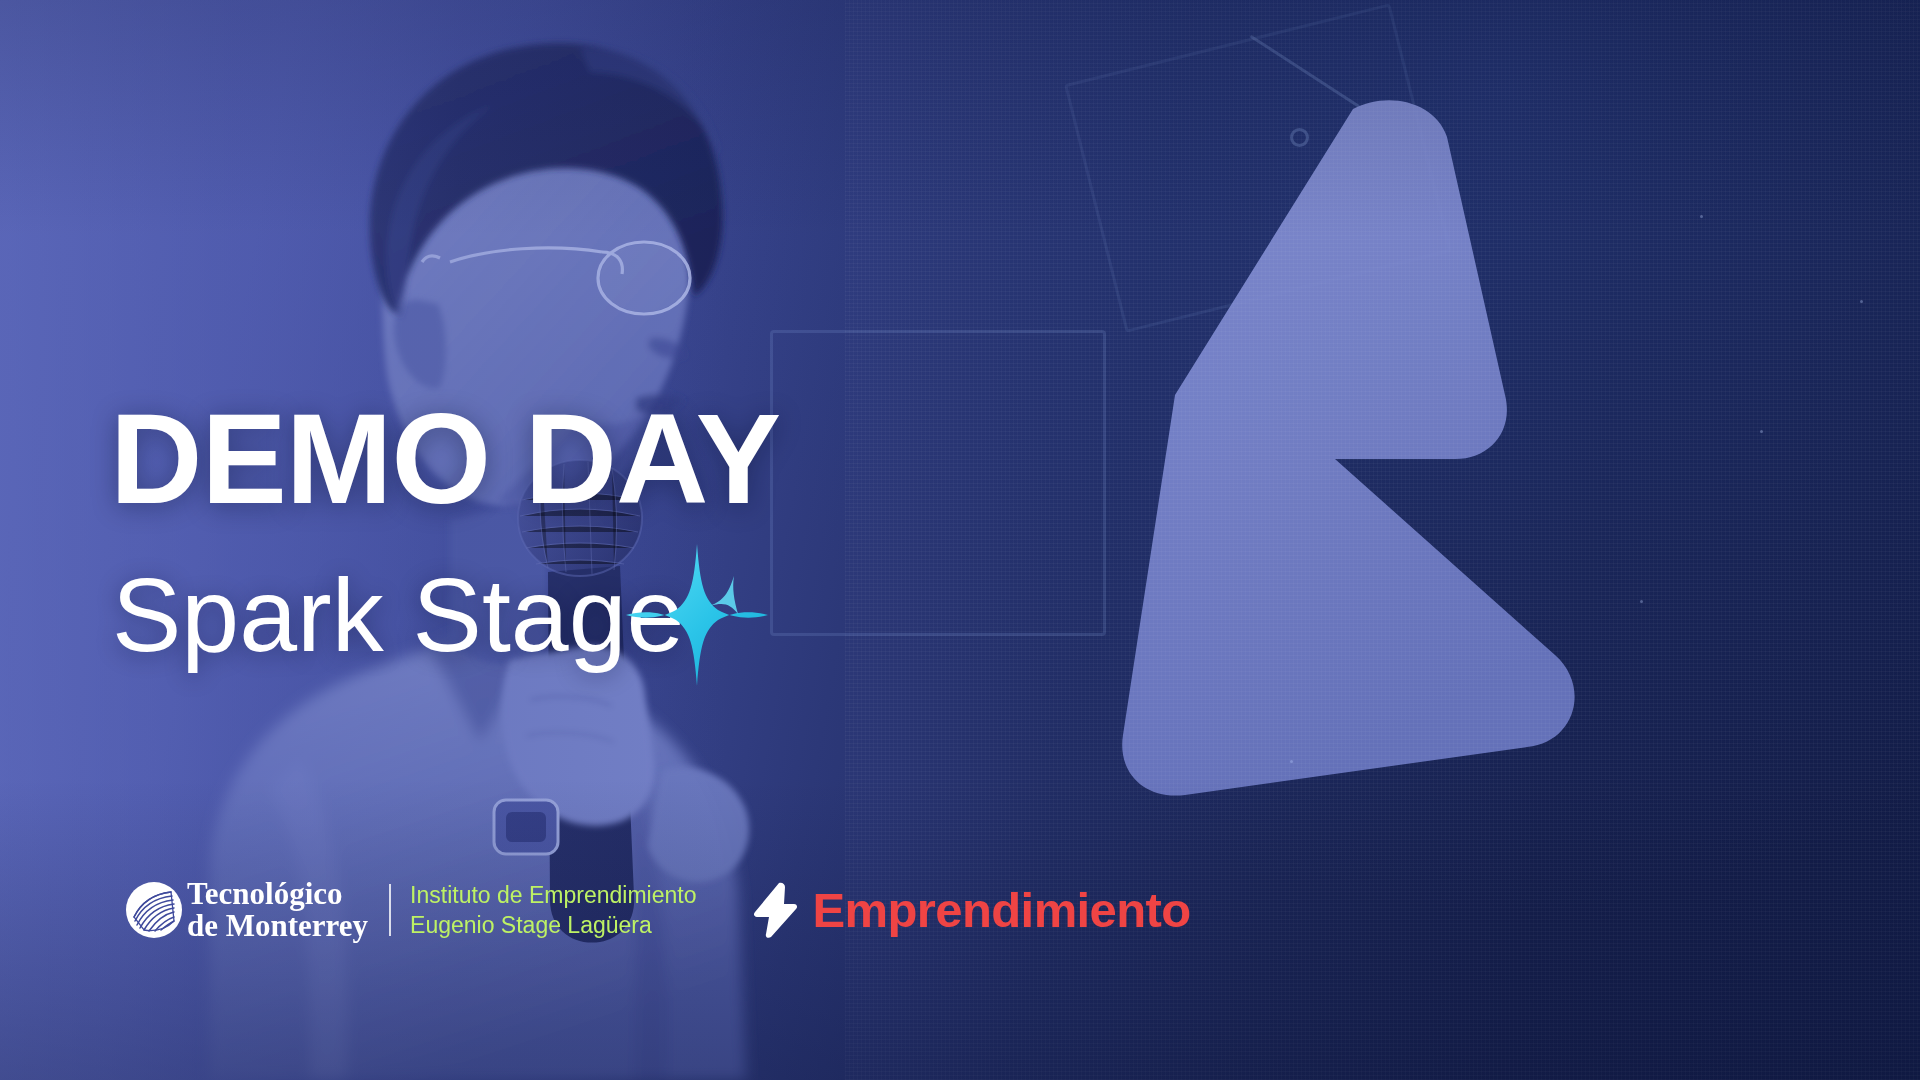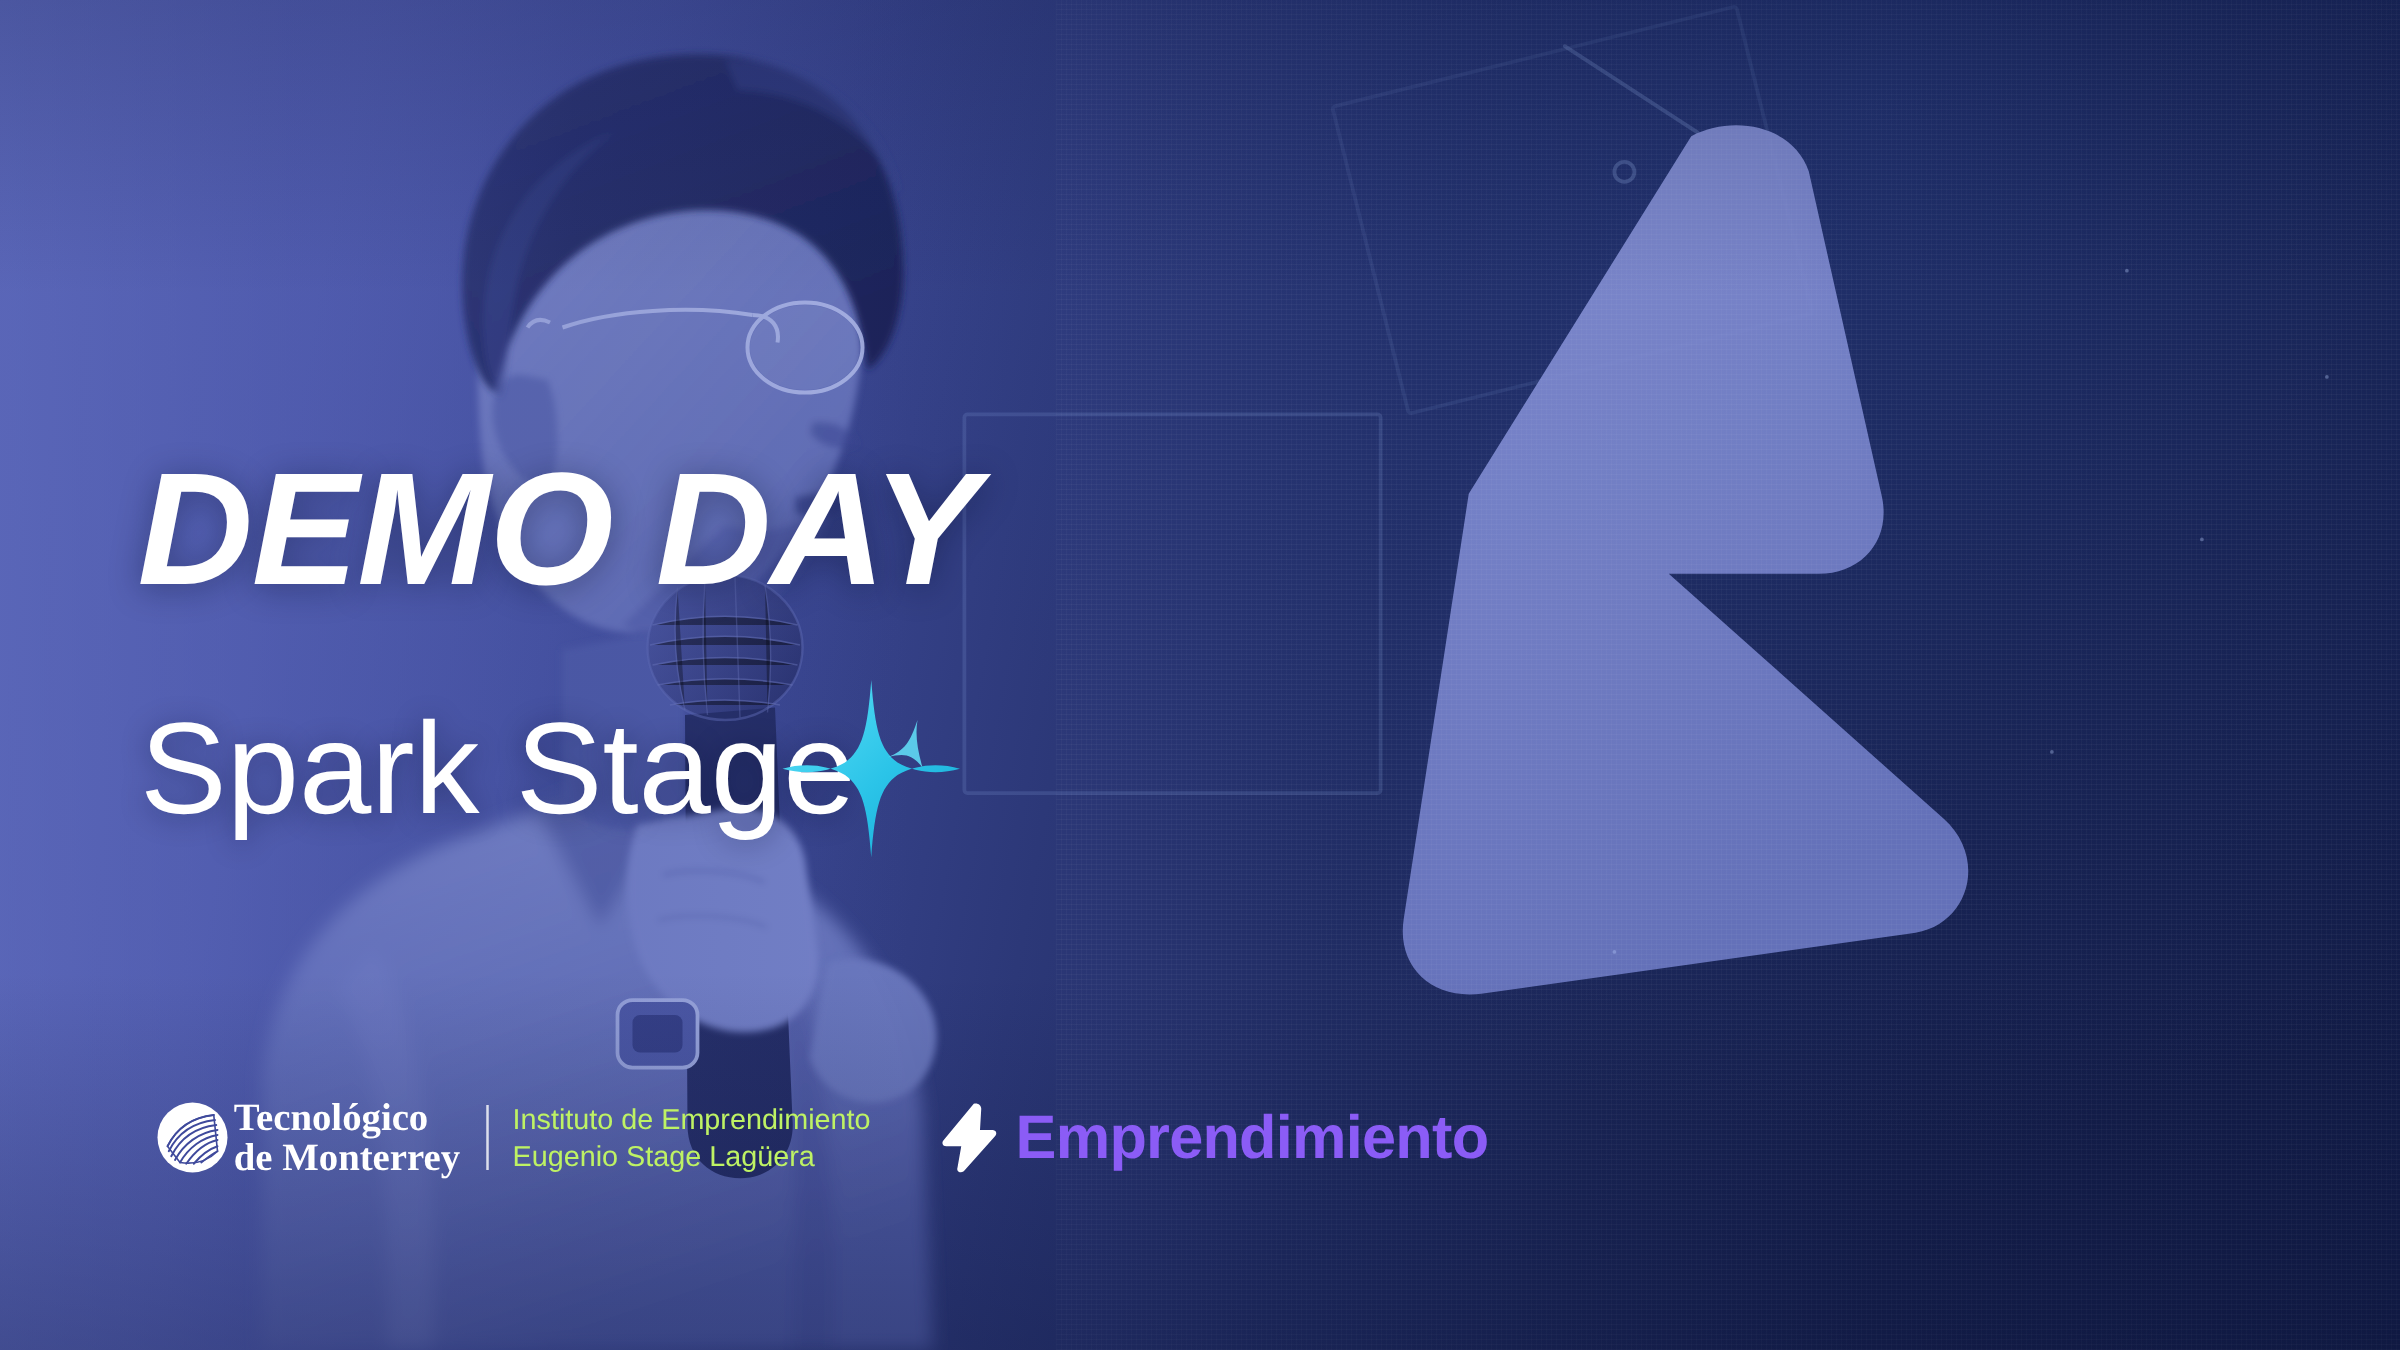--- a/index.html
+++ b/index.html
@@ -107,31 +107,30 @@
   
   .content {
     position: absolute;
     left: 110px;
     top: 0;
     width: 1100px;
     height: 1080px;
   }
   .headline {
     position: absolute;
-    top: 365px;
+    top: 400px;
     left: 0;
     margin: 0;
     font-size: 128px;
     line-height: .92;
     font-weight: 700;
     letter-spacing: -1px;
     color: #FFFFFF;
     white-space: nowrap;
     text-shadow: 0 3px 26px rgba(8,14,48,.40);
-    font-style: italic;
   }
   .subline-wrap {
     position: absolute;
     top: 540px;
     left: 2px;
     display: flex;
     align-items: center;
     white-space: nowrap;
   }
   .subline {
@@ -191,21 +190,21 @@
     align-items: center;
     margin-left: 56px;
   }
   .emp-bolt { width: 46px; height: 58px; flex:0 0 auto; }
   .emp-bolt svg { display:block; width:100%; height:100%; }
   .emp-words {
     margin-left: 14px;
     font-size: 49px;
     font-weight: 700;
     letter-spacing: -.6px;
-    color: #8b5cf6;
+    color: #ef4444;
     white-space: nowrap;
   }
 </style>
 </head>
 <body>
 
 <div id="stage">
 
   <div class="bg-base"></div>
 

